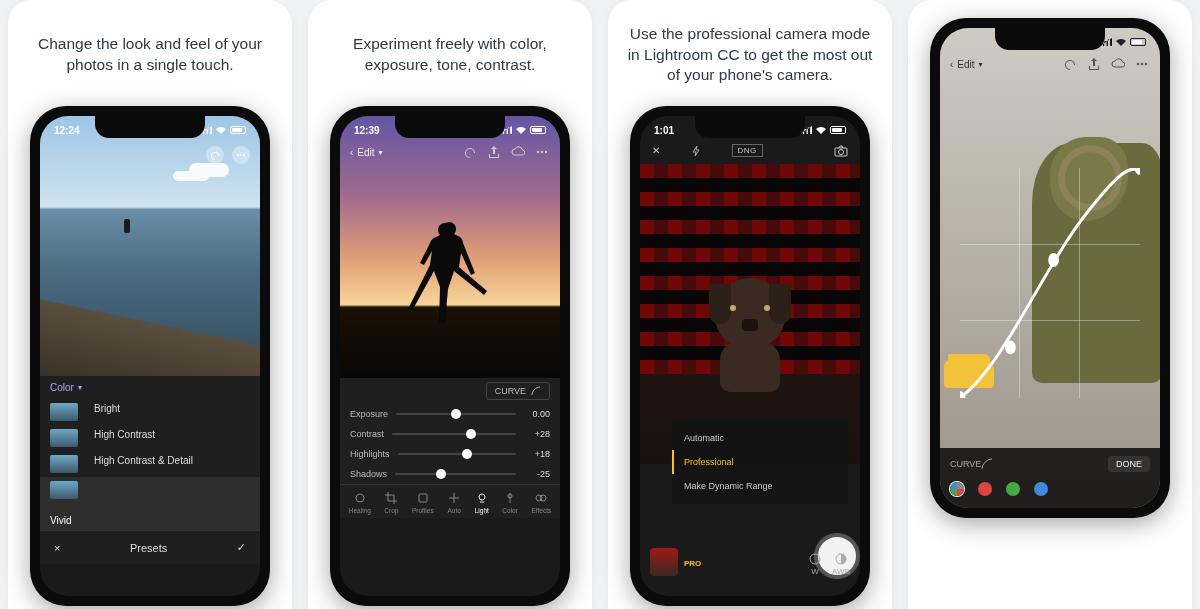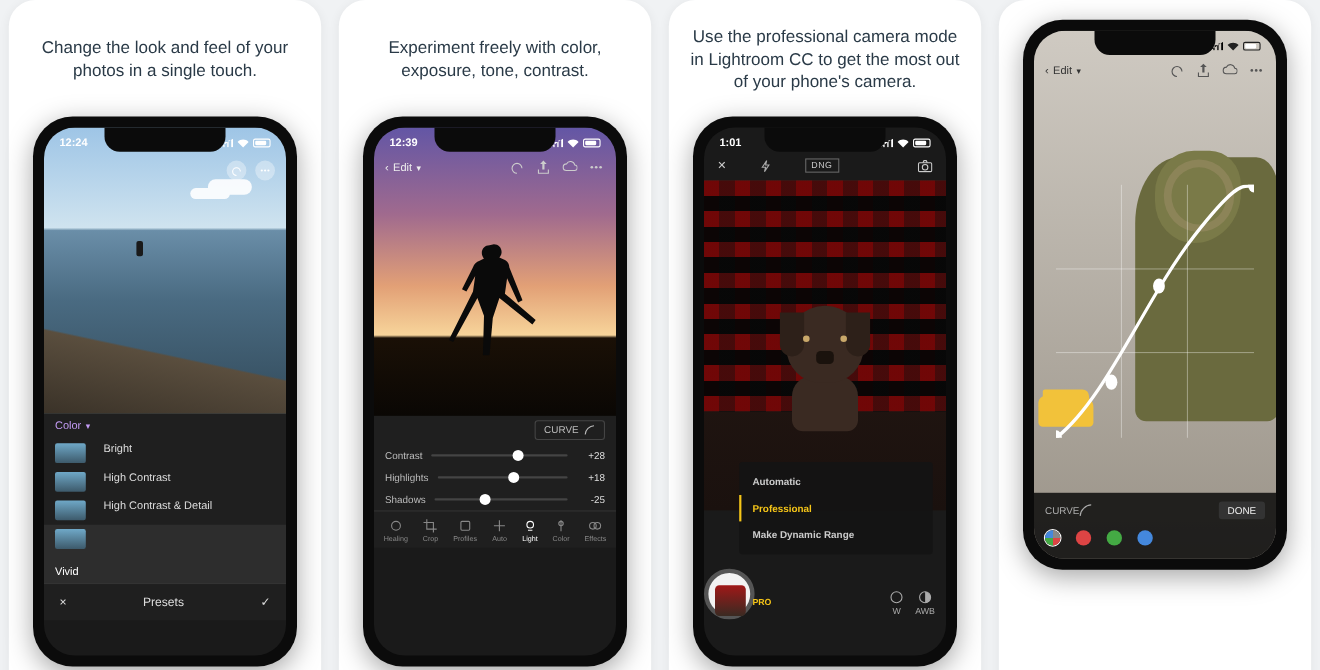--- a/index.html
+++ b/index.html
@@ -143,25 +143,25 @@
   }
   .dog { position:absolute; left:50%; top:38%; transform:translateX(-50%); width:90px; height:120px;}
   .doghead { width:70px; height:70px; background:#3a2a22; border-radius:50% 50% 45% 45%; margin:0 auto; position:relative;}
   .dogear { position:absolute; top:6px; width:22px; height:40px; background:#2d2019; border-radius:0 0 12px 12px;}
   .dogear.l{ left:-6px;} .dogear.r{ right:-6px;}
   .dognose { position:absolute; left:50%; top:58%; transform:translateX(-50%); width:16px; height:12px; background:#1a120d; border-radius:4px;}
   .dogeye { position:absolute; top:38%; width:6px; height:6px; background:#c9a86a; border-radius:50%;}
   .dogeye.l{left:22%;} .dogeye.r{right:22%;}
   .dogbody { width:60px; height:50px; background:#3a2a22; margin:-6px auto 0; border-radius:18px 18px 10px 10px;}
   
-  .modesheet { position:absolute; left:32px; right:12px; bottom:92px; background:rgba(20,20,20,.92); border-radius:3px; padding:6px 0;font-weight:bold;}
+  .modesheet { position:absolute; left:32px; right:12px; bottom:92px; background:rgba(20,20,20,.92); border-radius:3px; padding:6px 0;}
   .mode-item { font-size:9px; color:#ccc; padding:7px 12px;}
   .mode-item.sel { color:#f5c518; border-left:2px solid #f5c518; padding-left:10px;}
   
-  .cambottom { position:absolute; bottom:16px; left:0; right:0; height:80px; display:flex; align-items:center; justify-content:flex-start;}
+  .cambottom { position:absolute; bottom:0; left:0; right:0; height:80px; display:flex; align-items:center; justify-content:flex-end;}
   .shutter { width:46px; height:46px; background:#f2f2f2; border-radius:50%; border:4px solid #555;}
   .camthumb { position:absolute; left:10px; bottom:20px; width:28px; height:28px; border-radius:4px; background:linear-gradient(#a01818,#3a2a22);}
   .probadge { position:absolute; left:44px; bottom:28px; font-size:8px; color:#f5c518; font-weight:600;}
   .camright { position:absolute; right:10px; bottom:20px; display:flex; gap:10px; color:#aaa; font-size:8px; align-items:center;}
   .camright span { display:flex; flex-direction:column; align-items:center; gap:1px;}
   
   
   .s4 .photo { height:100%; background:linear-gradient(#cfcac2,#9a9388); position:relative;}
   .s4 .topnav2 { position:absolute; top:28px; left:0; right:0; display:flex; justify-content:space-between; align-items:center; padding:0 10px; z-index:30;}
   .hoodie { position:absolute; left:42%; top:24%; width:130px; height:240px;}
@@ -304,20 +304,27 @@
         </svg>
       </div>
       <div class="panel-dark">
         <div class="curvebtn">
             <span class="curvebtn-inner">
               <span>CURVE</span>
               <svg width="10" height="10" viewBox="0 0 10 10">
                 <path d="M1 9C1 5 5 1 9 1" stroke="#bbb" fill="none"></path>
               </svg>
             </span>
+          </div>
+        <div class="slider-row">
+            <span>Exposure</span>
+            <span class="track">
+              <span class="knob" style="left:50%"></span>
+            </span>
+            <span class="val">0.00</span>
           </div>
         <div class="slider-row">
             <span>Contrast</span>
             <span class="track">
               <span class="knob" style="left:64%"></span>
             </span>
             <span class="val">+28</span>
           </div>
         <div class="slider-row">
             <span>Highlights</span>

